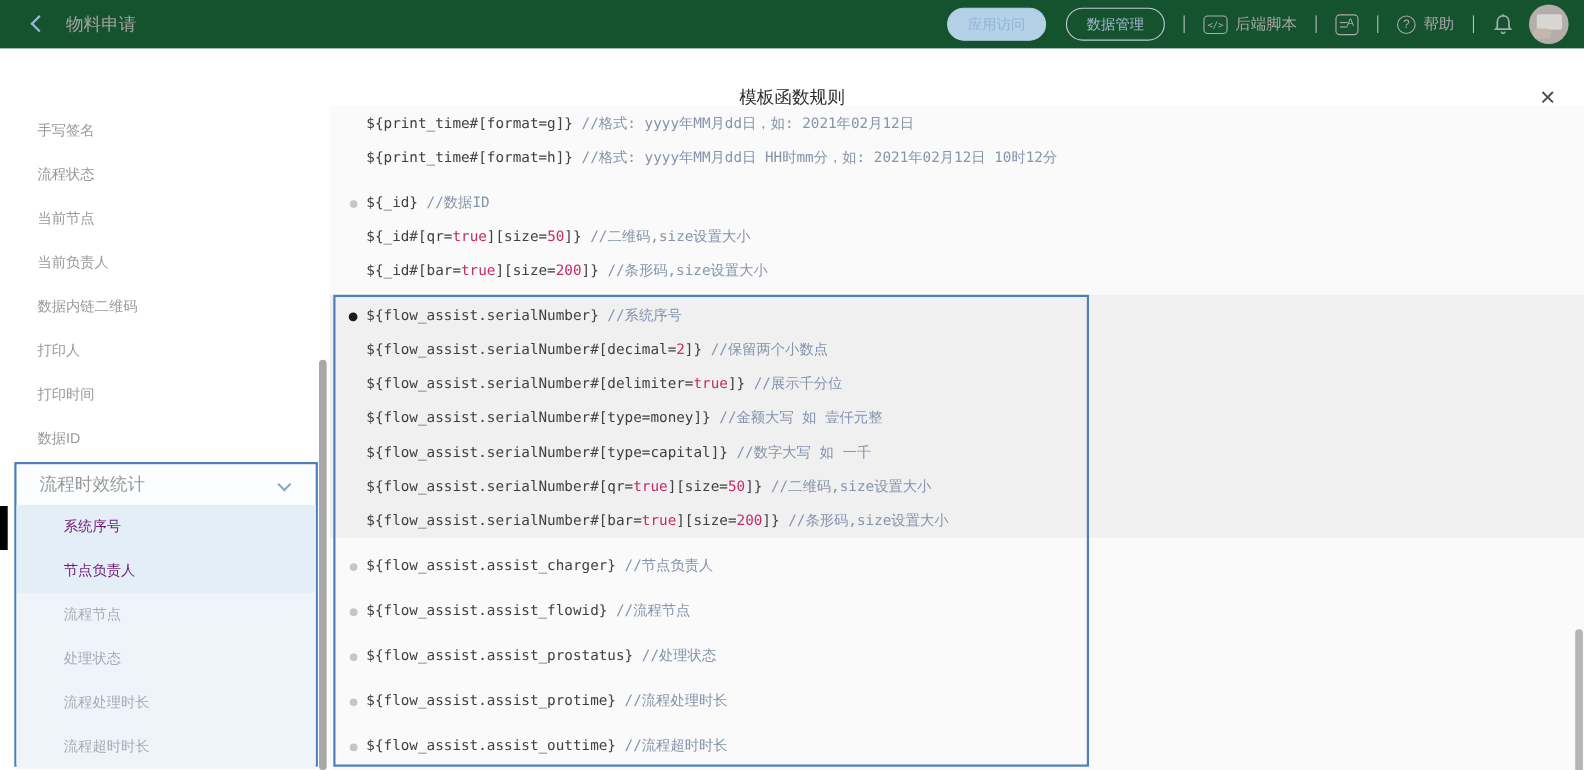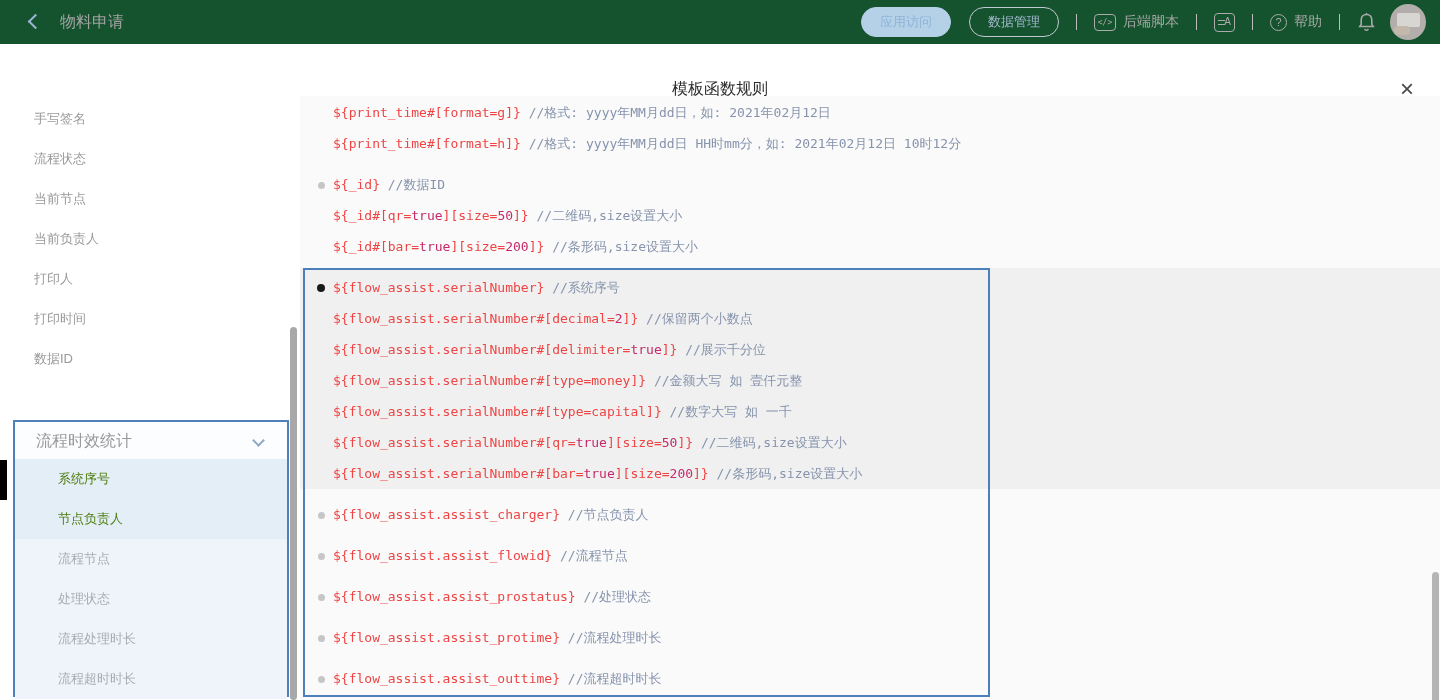--- a/index.html
+++ b/index.html
@@ -45,38 +45,38 @@
   .sidebar { position:absolute; left:0; top:51px; width:300px; height:568px; background:#fff; }
   .sb-item { height:40px; line-height:40px; padding-left:34px; font-size:13px; color:#999; cursor:pointer; }
   .sb-list { padding-top:3px; }
   .sb-groupbox { position:absolute; left:13px; top:324px; width:276px; height:277px;
                  border:2px solid #4d80bb; background:#fbfdfe; }
   .sb-group-header { position:relative; height:37px; line-height:37px; padding-left:21px;
                      font-size:16px; color:#999; cursor:pointer; }
   .sb-chevron { position:absolute; right:24px; top:14px; width:9px; height:9px;
                 border-left:2px solid #8fa8c4; border-bottom:2px solid #8fa8c4; transform:rotate(-45deg); }
   .sb-sub { height:40px; line-height:40px; padding-left:43px; font-size:13px; cursor:pointer; }
-  .sb-sub.active { background:#e4eef7; color:#4d7c0f; }
+  .sb-sub.active { background:#e4eef7; color:#701a75; }
   .sb-sub.dim { background:#eef4fa; color:#a6adb4; }
   .sb-active-bar { position:absolute; left:0; top:364px; width:7px; height:40px; background:#000; }
   .sb-scrollbar { position:absolute; left:290px; top:231px; width:7px; height:373px;
                   background:#a8a8a8; border-radius:4px; }
 
   
   .content { position:absolute; left:300px; top:51px; width:1140px; height:604px;
              background:#fafafa; overflow:hidden; }
   .hl-band { position:absolute; left:0; top:172px; width:1140px; height:221px; background:#f0f0f0; }
   .sel-box { position:absolute; left:3px; top:172px; width:687px; height:429px;
              border:2px solid #4d80bb; }
   .code-line { position:absolute; left:33px; height:20px; line-height:20px; white-space:pre;
                font-family:"DejaVu Sans Mono","Liberation Mono",monospace; font-size:13px; }
   .bullet { position:absolute; border-radius:50%; }
   .bullet.gray  { left:-15px; top:7px;  width:7px; height:7px; background:#c6c6c6; }
   .bullet.black { left:-16px; top:6px;  width:8px; height:8px; background:#1a1a1a; }
-  .seg-c { color:#ef4444; }
+  .seg-c { color:#404040; }
   .seg-v { color:#c5296a; }
   .seg-m { color:#8693ac; }
   .ct-scrollbar { position:absolute; right:1px; top:476px; width:7px; height:140px;
                   background:#b5b5b5; border-radius:4px; }
 </style>
 </head>
 <body>
 
 <div id="app">
 
@@ -122,20 +122,21 @@
       <div class="modal-title">模板函数规则</div>
       <div class="modal-close">×</div>
     </div>
 
     <div class="sidebar">
       <div class="sb-list" id="sb-list">
           <div class="sb-item">手写签名</div>
           <div class="sb-item">流程状态</div>
           <div class="sb-item">当前节点</div>
           <div class="sb-item">当前负责人</div>
+          <div class="sb-item">数据内链二维码</div>
           <div class="sb-item">打印人</div>
           <div class="sb-item">打印时间</div>
           <div class="sb-item">数据ID</div>
         </div>
       <div class="sb-groupbox">
         <div class="sb-group-header">
           <span>流程时效统计</span>
           <span class="sb-chevron"></span>
         </div>
         <div id="sb-group-rows">

